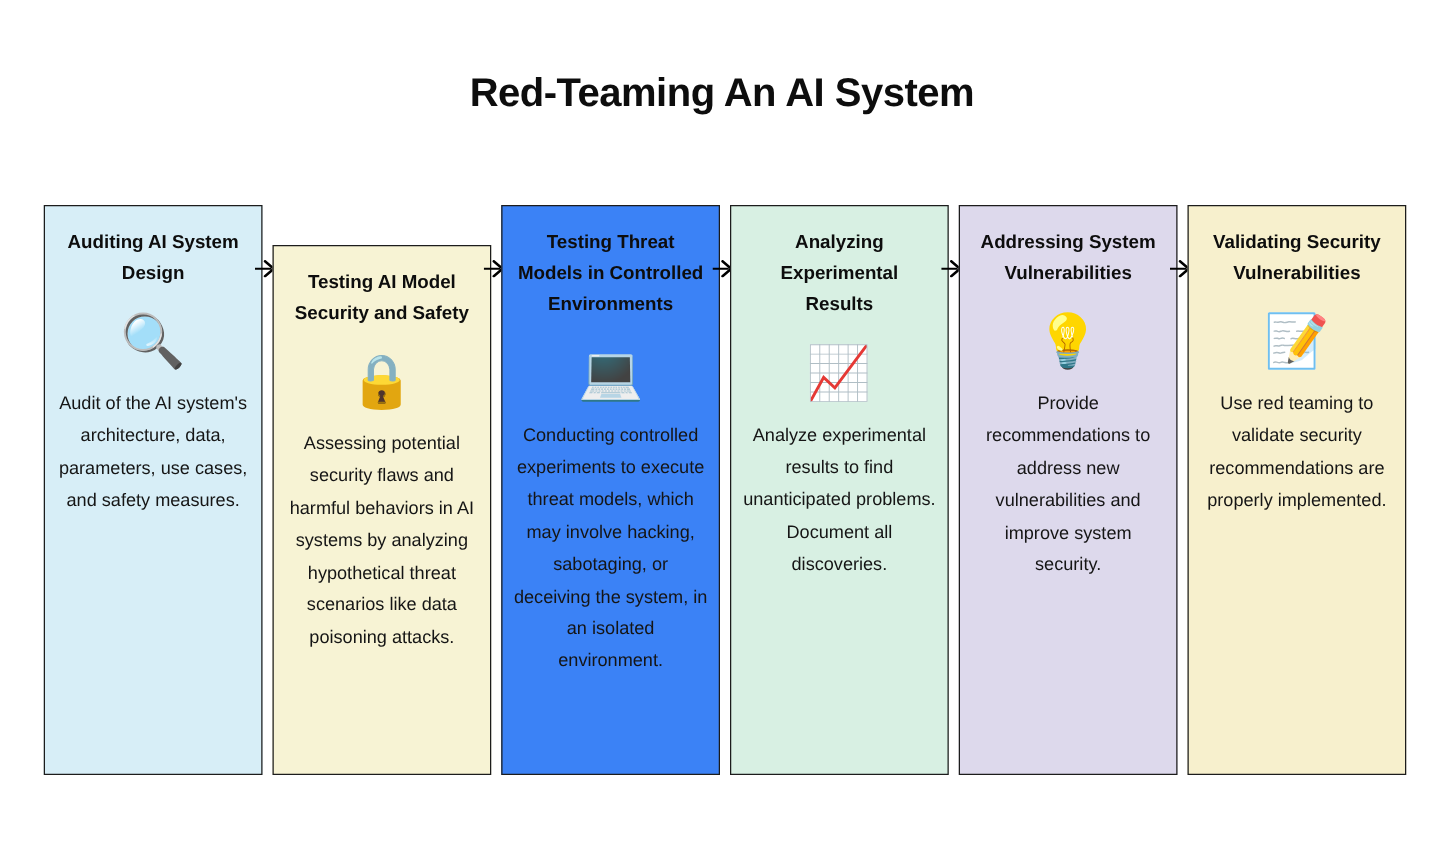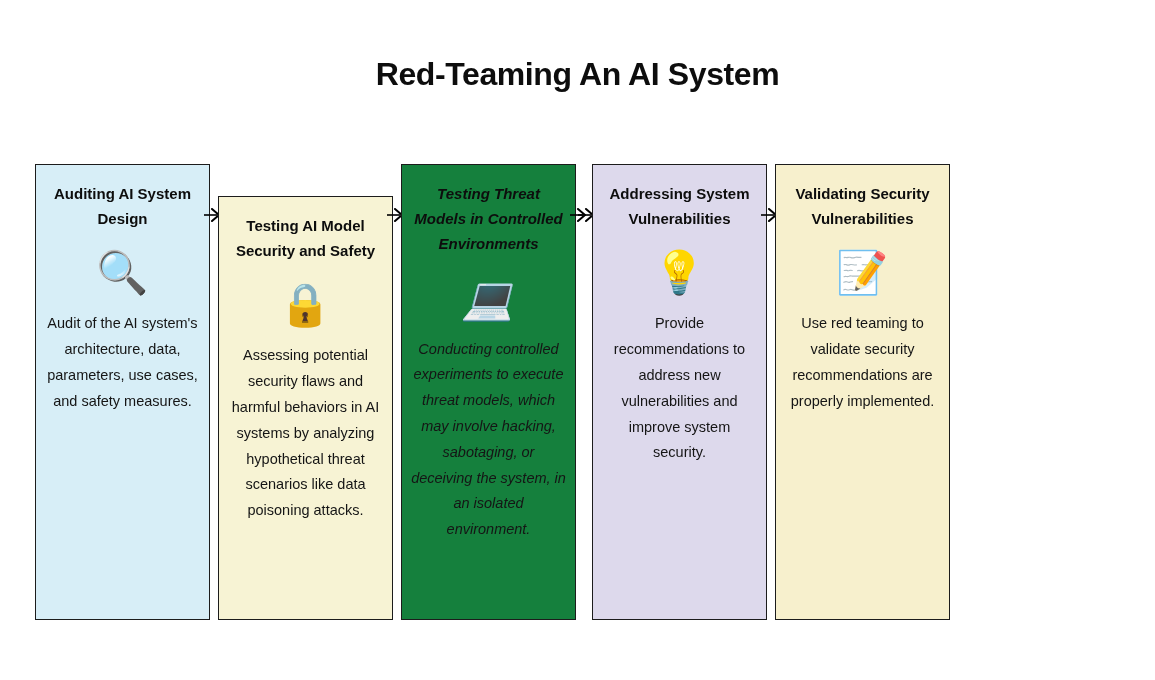--- a/index.html
+++ b/index.html
@@ -120,33 +120,38 @@
       <div class="card-body">Assessing potential security flaws and harmful behaviors in AI systems by analyzing hypothetical threat scenarios like data poisoning attacks.</div>
     </div>
 
     <div class="connector">
       <svg class="arrow-icon" viewBox="0 0 22 14">
         <path d="M0 7 H13" stroke="#000" stroke-width="1.6" fill="none"></path>
         <path d="M8 1 L15 7 L8 13" stroke="#000" stroke-width="2" fill="none" stroke-linecap="round" stroke-linejoin="round"></path>
       </svg>
     </div>
 
-    <div class="card" style="background: #15803d; border-color: rgb(28, 28, 28); font-style: italic;">
+    <div class="card" style="background: #3b82f6; border-color: rgb(28, 28, 28);">
       <div class="card-title">Testing Threat Models in Controlled Environments</div>
       <div class="card-icon">💻</div>
       <div class="card-body">Conducting controlled experiments to execute threat models, which may involve hacking, sabotaging, or deceiving the system, in an isolated environment.</div>
     </div>
 
     <div class="connector">
       <svg class="arrow-icon" viewBox="0 0 22 14">
         <path d="M0 7 H13" stroke="#000" stroke-width="1.6" fill="none"></path>
         <path d="M8 1 L15 7 L8 13" stroke="#000" stroke-width="2" fill="none" stroke-linecap="round" stroke-linejoin="round"></path>
       </svg>
     </div>
 
+    <div class="card" style="background: rgb(216, 240, 227); border-color: rgb(28, 28, 28);">
+      <div class="card-title">Analyzing Experimental Results</div>
+      <div class="card-icon">📈</div>
+      <div class="card-body">Analyze experimental results to find unanticipated problems. Document all discoveries.</div>
+    </div>
 
     <div class="connector">
       <svg class="arrow-icon" viewBox="0 0 22 14">
         <path d="M0 7 H13" stroke="#000" stroke-width="1.6" fill="none"></path>
         <path d="M8 1 L15 7 L8 13" stroke="#000" stroke-width="2" fill="none" stroke-linecap="round" stroke-linejoin="round"></path>
       </svg>
     </div>
 
     <div class="card" style="background: rgb(221, 217, 236); border-color: rgb(28, 28, 28);">
       <div class="card-title">Addressing System Vulnerabilities</div>

